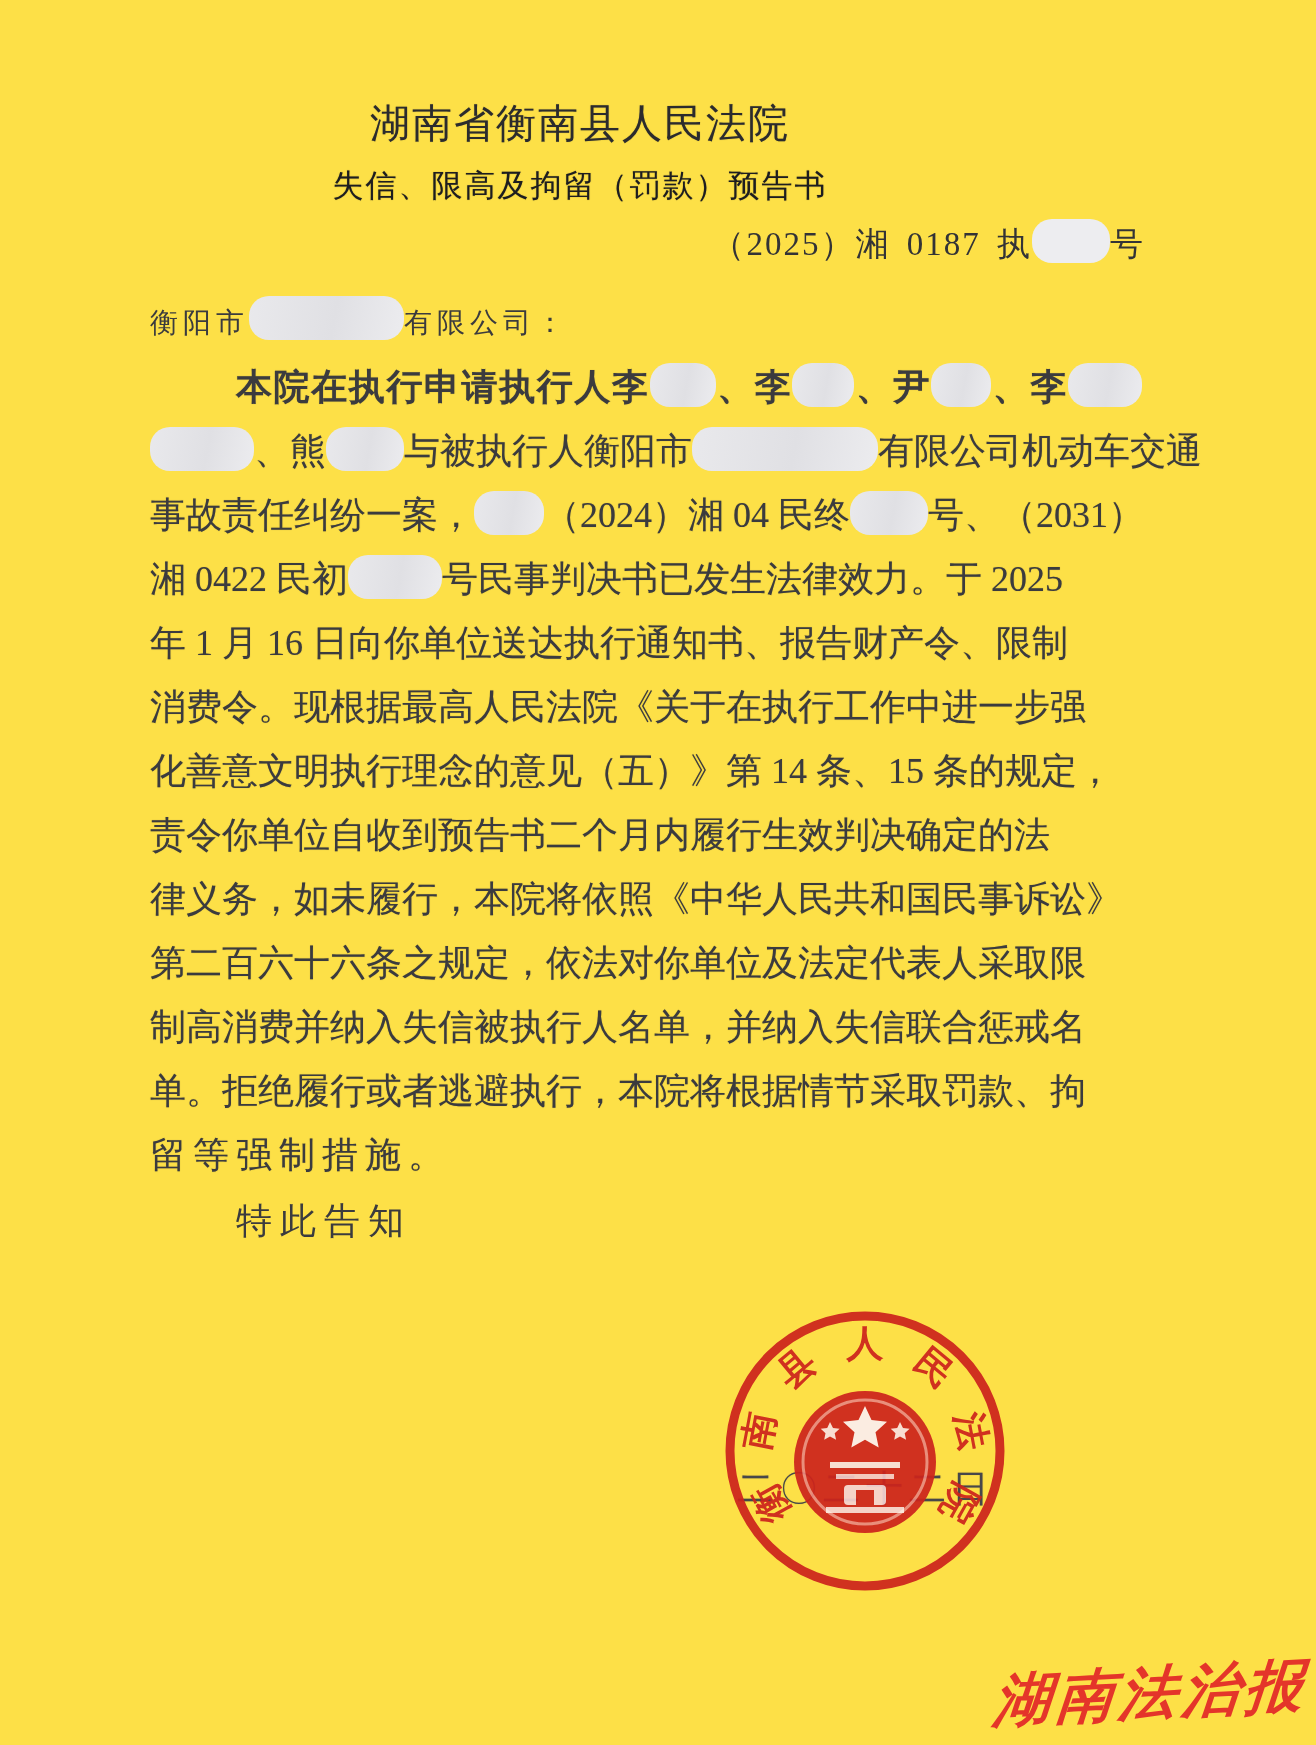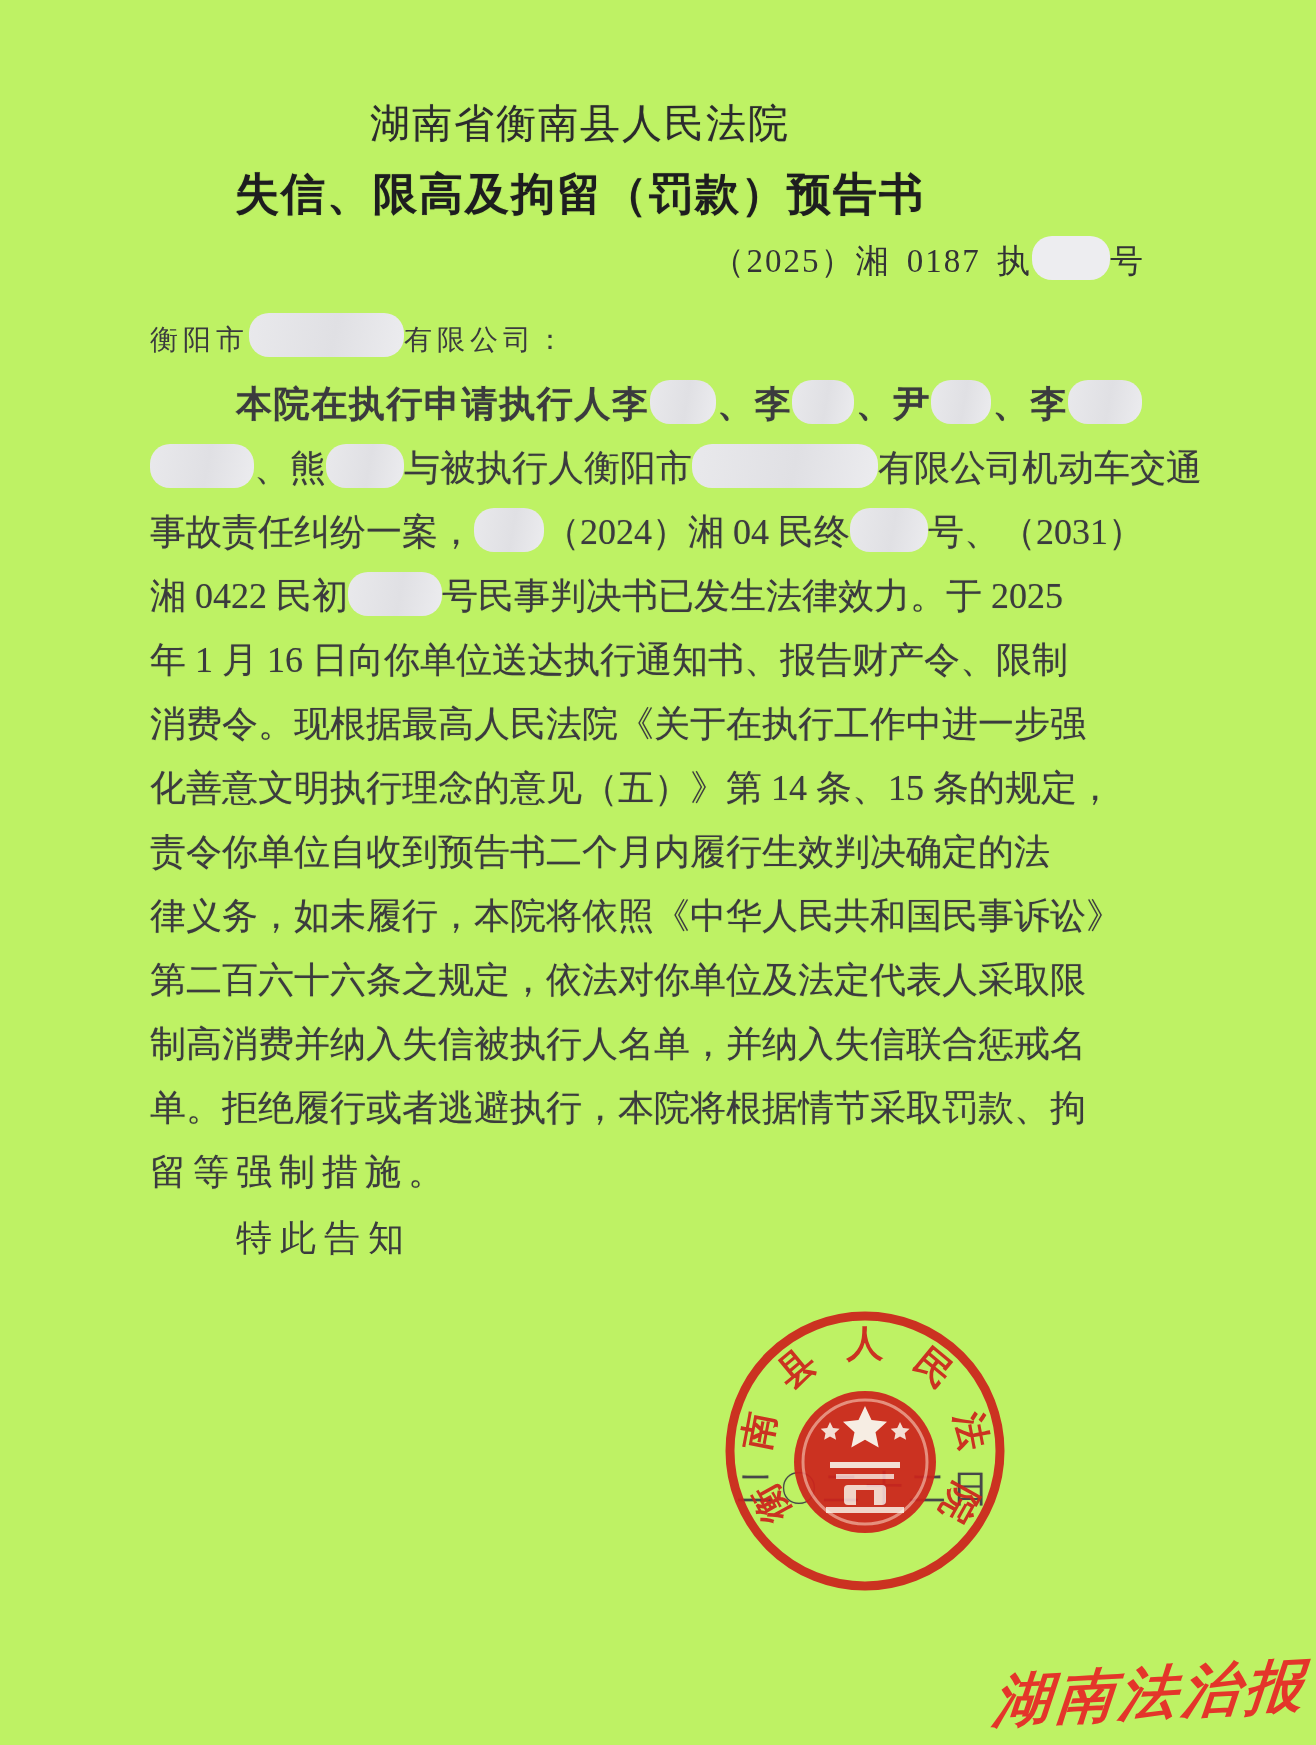--- a/index.html
+++ b/index.html
@@ -1,34 +1,34 @@
 <!DOCTYPE html>
 <html><head>
 <meta charset="utf-8">
 <style>
   html,body{margin:0;padding:0;background:#ffffff;}
   .page{
     position:relative;
     width:1316px;height:1745px;
-    background:#bef264;
+    background:#fde047;
     overflow:hidden;
     font-family:"Liberation Serif","DejaVu Serif",serif;
     color:#3b3b3e;
   }
   .doc{position:absolute;left:150px;top:0;width:995px;}
   .title{
     width:860px;margin-top:96px;text-align:center;
     font-size:40px;letter-spacing:2px;color:#2b2b2d;
     text-shadow:0 0 1px rgba(50,50,50,.45);
     white-space:nowrap;
   }
   .subtitle{
     width:860px;margin-top:14px;text-align:center;
     font-family:"Liberation Sans","DejaVu Sans",sans-serif;
-    font-weight:700;font-size:44px;letter-spacing:2px;color:#1d1d1f;
+    font-weight:400;font-size:31px;letter-spacing:2px;color:#1d1d1f;
     text-shadow:0 0 1px rgba(30,30,30,.5);
     white-space:nowrap;
   }
   .case-line{
     width:995px;margin-top:12px;text-align:right;
     font-size:33px;letter-spacing:2px;word-spacing:6px;color:#333336;
     white-space:nowrap;
   }
   .addressee{
     margin-top:24px;height:64px;line-height:64px;

